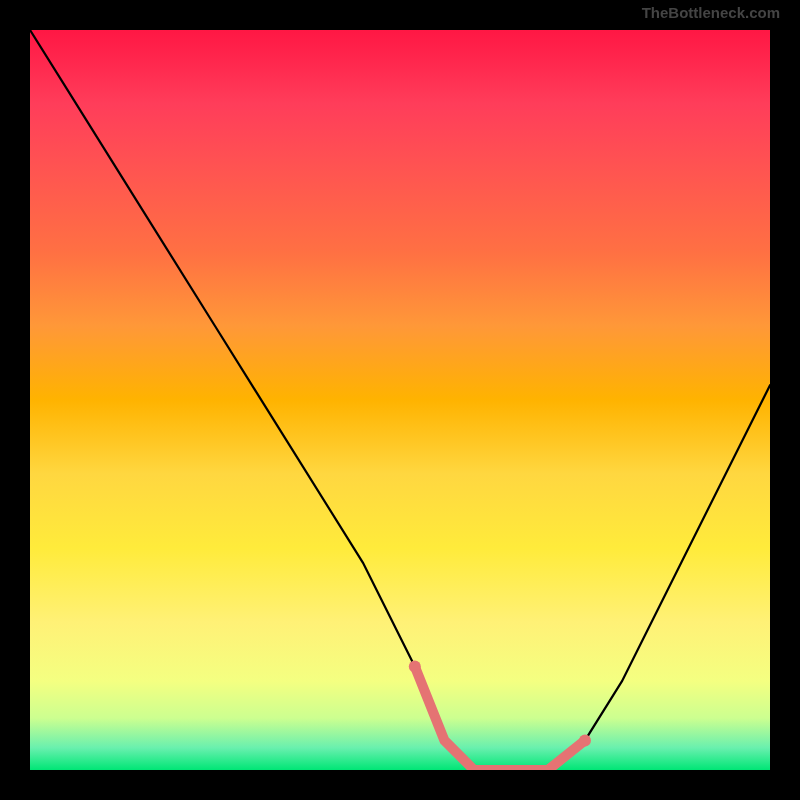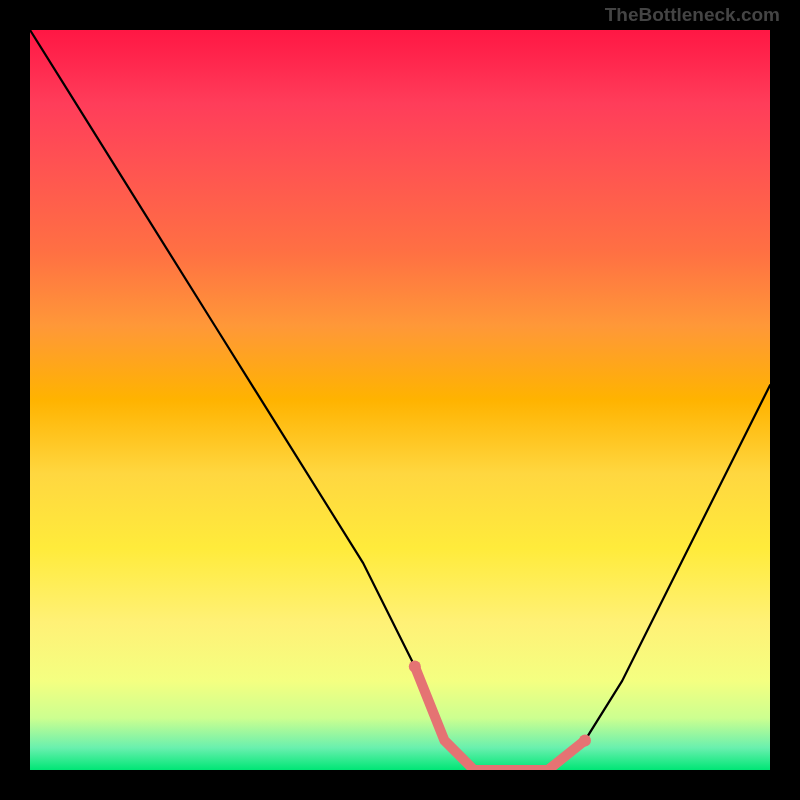--- a/index.html
+++ b/index.html
@@ -9,21 +9,21 @@
     background: #000;
     position: relative;
     overflow: hidden;
     font-family: Arial, sans-serif;
   }
   .watermark {
     position: absolute;
     top: 4px;
     right: 20px;
     color: #444;
-    font-size: 19px;
+    font-size: 15px;
     font-weight: bold;
     z-index: 10;
   }
   .plot-area {
     position: absolute;
     left: 30px;
     top: 30px;
     width: 740px;
     height: 740px;
     background: linear-gradient(to bottom,

